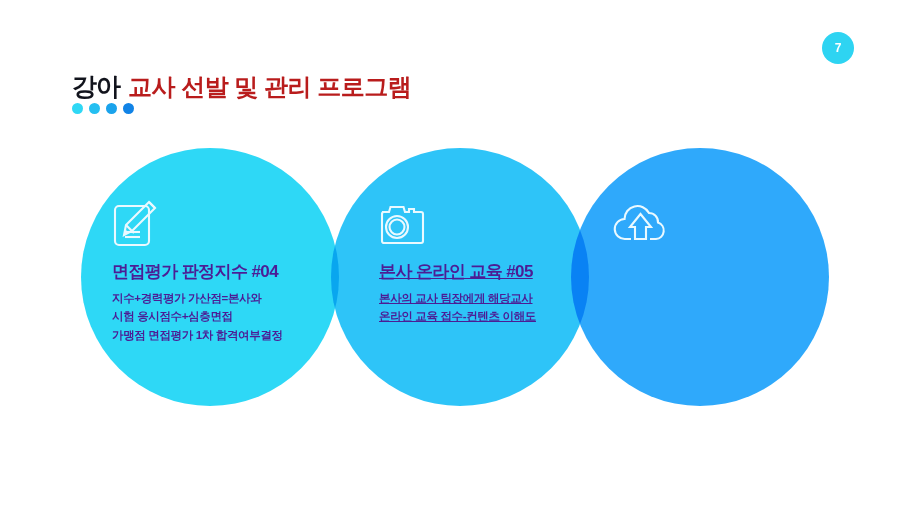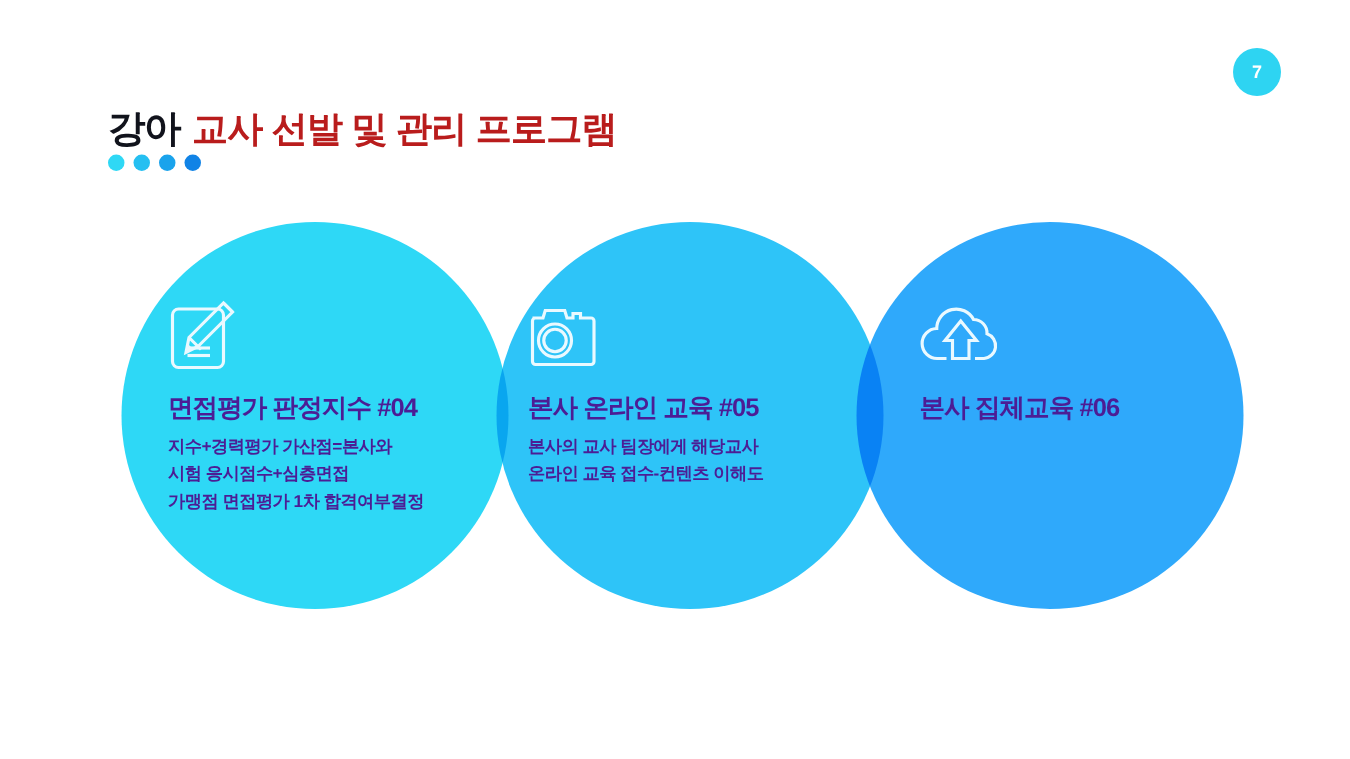--- a/index.html
+++ b/index.html
@@ -108,21 +108,21 @@
   }
 
   
   .cell {
     position: absolute;
     width: 230px;
     top: 198px;
     color: #4c1d95;
   }
   .cell1 { left: 112px; }
-  .cell2 { left: 352px; }
+  .cell2 { left: 379px; text-decoration: underline; }
   .cell3 { left: 613px; }
 
   .icon {
     height: 50px;
     margin-bottom: 15px;
     display: block;
   }
   .icon svg {
     display: block;
   }
@@ -204,16 +204,15 @@
   </div>
 </div>
 
 <div class="cell cell3">
   <div class="icon">
     <svg width="58" height="50" viewBox="0 0 58 50" fill="none" stroke="#eaf9ff" stroke-width="2.1">
       <path d="M18 41 H12 a10 10 0 0 1 -0.5 -20 A13 13 0 0 1 36 15 a9 9 0 0 1 9 9.5 a8.5 8.5 0 0 1 -2 16.5 h-6"></path>
       <path d="M22 41 V29 h-5 L27.5 16 L38 29 h-5 v12 z"></path>
     </svg>
   </div>
-  <div class="cell-title">본사 집체교육 #06</div>
   <div class="cell-lines">
   </div>
 </div>
 
 </body></html>

